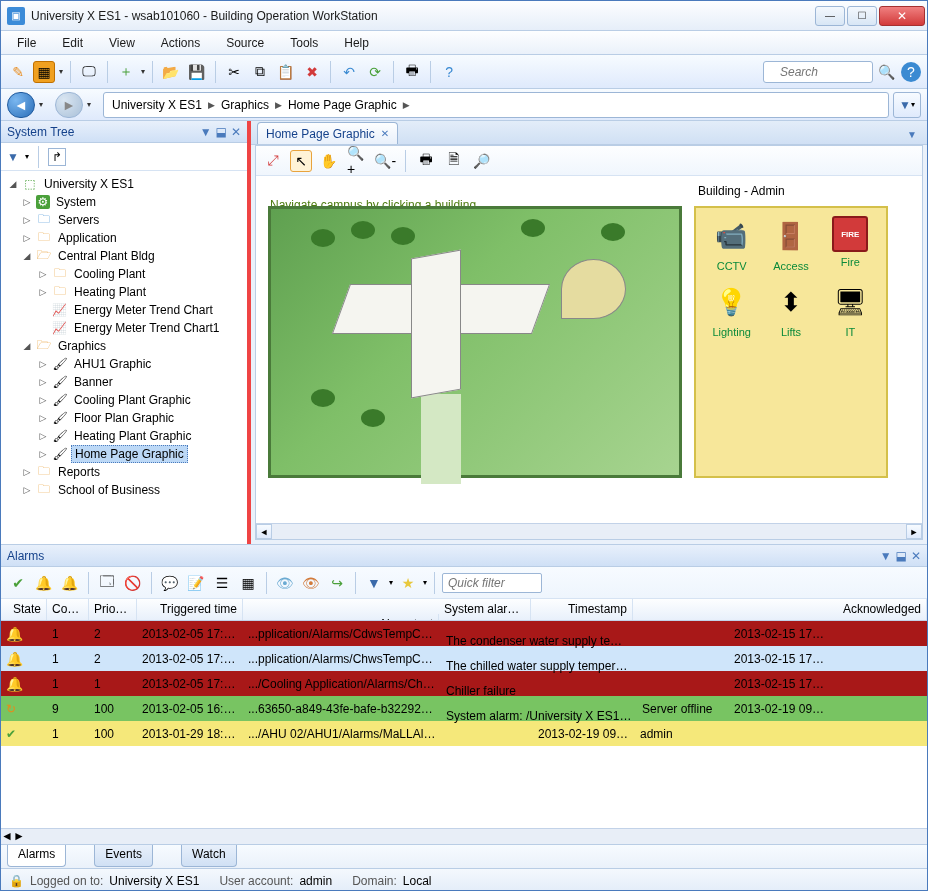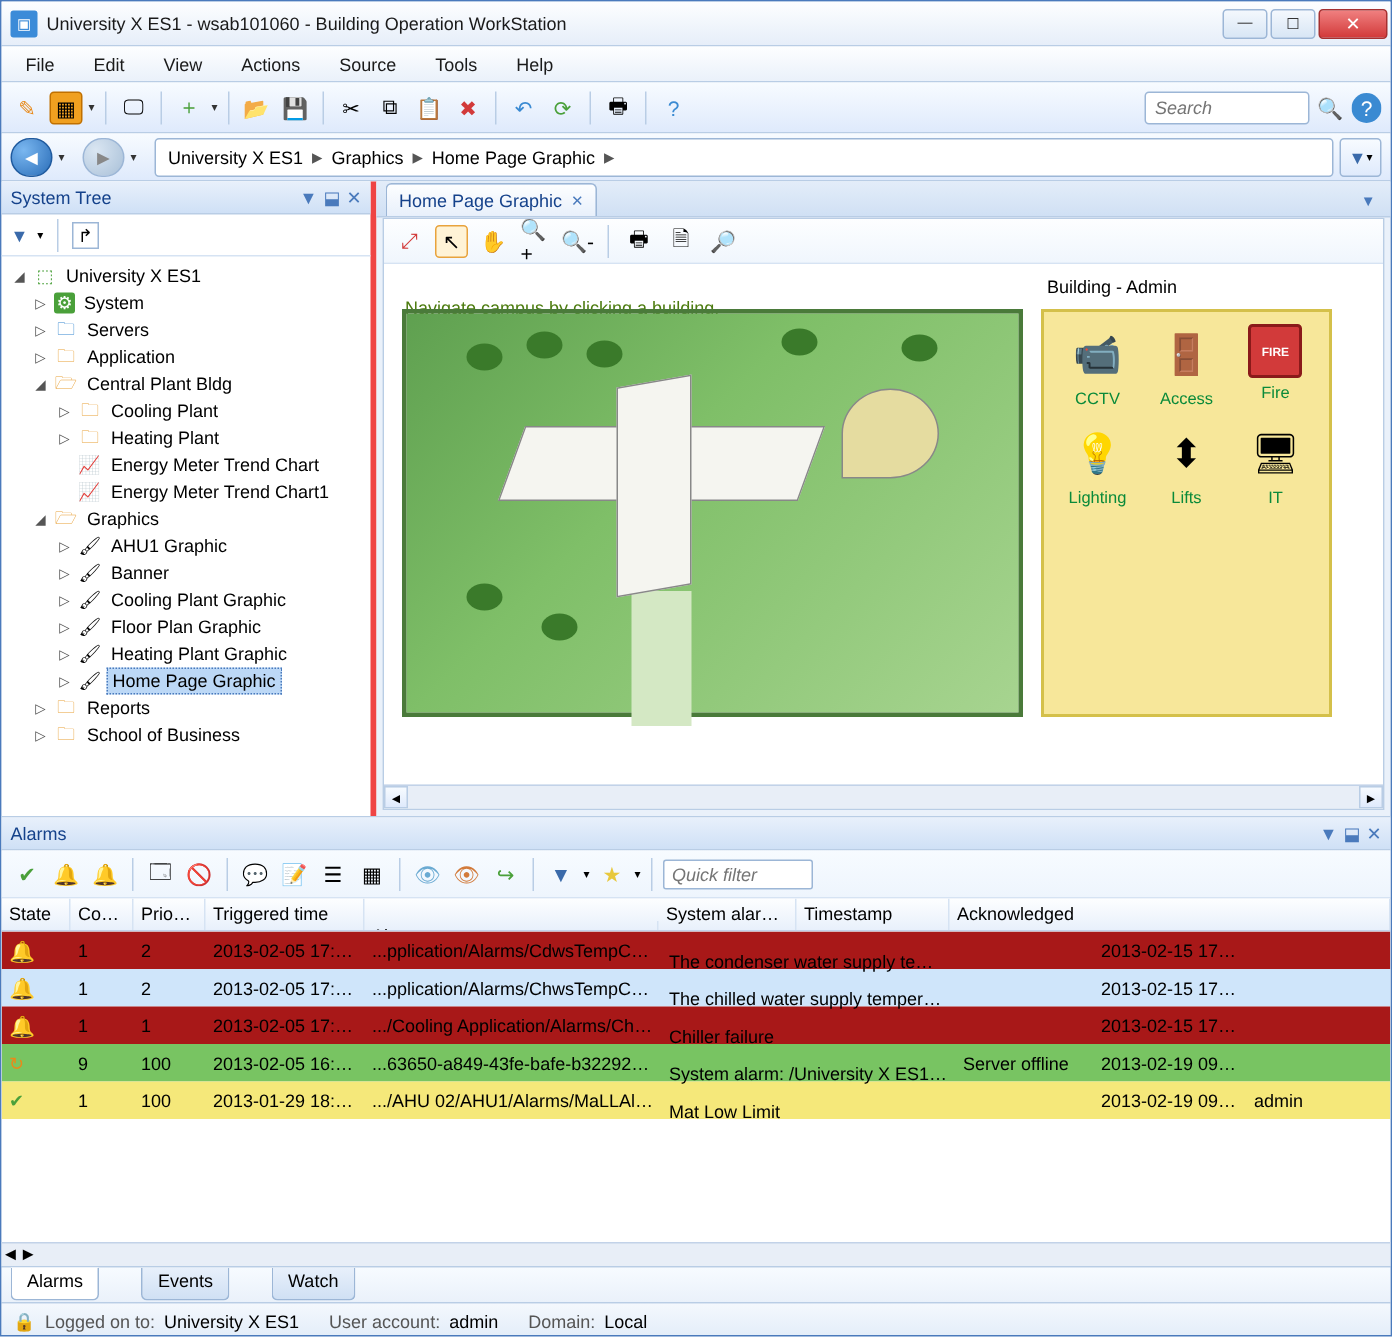--- a/index.html
+++ b/index.html
@@ -16,21 +16,21 @@
 
 .menubar { height: 24px; background: linear-gradient(#fdfeff, #eaf1fa); border-bottom: 1px solid #b9cde5; display: flex; align-items:center; padding: 0 6px; gap: 6px; }
 .menu-item { padding: 3px 10px; color:#1a1a1a; }
 
 
 .toolbar { height: 34px; background: linear-gradient(#f7fbff,#dfeafc); border-bottom:1px solid #b9cde5; display:flex; align-items:center; padding:0 6px; gap:4px; }
 .tbtn { width:22px; height:22px; border:1px solid transparent; border-radius:3px; display:flex; align-items:center; justify-content:center; font-size:14px; cursor:pointer; }
 .tsep { width:1px; height:22px; background:#b9cde5; margin:0 3px; }
 .spacer { flex:1; }
 .search-wrap { display:flex; align-items:center; gap:4px; }
-.search-input { width:110px; height:22px; border:1px solid #9cb6d6; border-radius:3px; padding:0 6px; color:#666; font-style:italic; }
+.search-input { width:110px; height:22px; border:1px solid #9cb6d6; border-radius:3px; padding:0 16px; color:#666; font-style:italic; }
 .search-btn, .help-btn { width:20px; height:20px; }
 
 
 .addrbar { height:32px; background: linear-gradient(#f7fbff,#dfeafc); border-bottom:1px solid #b9cde5; display:flex; align-items:center; padding:0 6px; gap:4px; }
 .nav-arrow { width:28px; height:26px; border-radius:14px; background: radial-gradient(circle at 30% 30%, #7ab7f0, #2a6db8); color:#fff; display:flex; align-items:center; justify-content:center; font-size:14px; border:1px solid #1f5a9e; }
 .nav-arrow.fwd { background: radial-gradient(circle at 30% 30%, #dae6f2, #a9c0d8); border-color:#9cb6d6; }
 .nav-drop { width:12px; font-size:8px; color:#333; }
 .addr-box { flex:1; height:26px; background:#fff; border:1px solid #9cb6d6; border-radius:3px; display:flex; align-items:center; padding:0 8px; gap:6px; }
 .crumb { color:#000; }
 .crumb-sep { color:#555; font-size:9px; }
@@ -82,21 +82,21 @@
 
 .hscroll { position:absolute; left:0; right:0; bottom:0; height:16px; background:#e8eef7; border-top:1px solid #c2d2e8; display:flex; }
 .hscroll .harrow { width:16px; background:linear-gradient(#f7fbff,#dfeafc); border:1px solid #b9cde5; text-align:center; font-size:9px; line-height:14px; }
 .hscroll .htrack { flex:1; }
 
 
 .alarms-panel { height:300px; border-top:1px solid #b9cde5; display:flex; flex-direction:column; background:#fff; }
 .alarms-toolbar { height:32px; background:linear-gradient(#f7fbff,#eef5fd); border-bottom:1px solid #d6e3f3; display:flex; align-items:center; padding:0 6px; gap:4px; }
 .quick-filter { width:100px; height:20px; border:1px solid #9cb6d6; border-radius:2px; padding:0 5px; font-style:italic; color:#888; }
 .alarm-grid { flex:1; overflow:hidden; display:flex; flex-direction:column; }
-.grid-hdr { height:22px; background:linear-gradient(#fdfeff,#e8f0fb); border-bottom:1px solid #c2d2e8; display:flex; }
+.grid-hdr { height:22px; background:linear-gradient(#fdfeff,#e8f0fb); border-bottom:1px solid #c2d2e8; display:flex;text-align:right; }
 .gcol { border-right:1px solid #d6e3f3; padding:3px 5px; color:#000; overflow:hidden; white-space:nowrap; text-overflow:ellipsis; }
 .c-state{width:46px;} .c-count{width:42px;} .c-prio{width:48px;} .c-trig{width:106px;} .c-src{width:198px;} .c-text{width:196px;margin-top:15px;} .c-sys{width:92px;} .c-ts{width:102px;} .c-ack{flex:1;}
 .grid-rows { flex:1; overflow:auto; }
 .grow { display:flex; height:25px; align-items:center; color:#fff; }
 .grow .gcol { border-right:none; }
 .grow.red { background:#a81818; }
 .grow.blue { background:#cfe5fa; color:#000; }
 .grow.green { background:#78c462; color:#000; }
 .grow.yellow { background:#f5e87a; color:#000; }
 .bell-icon { color:#e8a33d; font-size:14px; }
@@ -459,21 +459,20 @@
         <div class="gcol c-sys">Server offline</div>
         <div class="gcol c-ts">2013-02-19 09:31:...</div>
         <div class="gcol c-ack"></div>
       </div>
       <div class="grow yellow">
         <div class="gcol c-state"><span style="color:#4aa03a;">✔</span></div>
         <div class="gcol c-count">1</div>
         <div class="gcol c-prio">100</div>
         <div class="gcol c-trig">2013-01-29 18:02:...</div>
         <div class="gcol c-src">.../AHU 02/AHU1/Alarms/MaLLAlarmObj</div>
-        <div class="gcol c-text">Mat Low Limit</div>
         <div class="gcol c-sys"></div>
         <div class="gcol c-ts">2013-02-19 09:45:...</div>
         <div class="gcol c-ack">admin</div>
       </div>
     </div>
     <div class="grid-bottom-scroll">
       <div class="harrow">◄</div>
       <div class="htrack"></div>
       <div class="harrow">►</div>
     </div>

